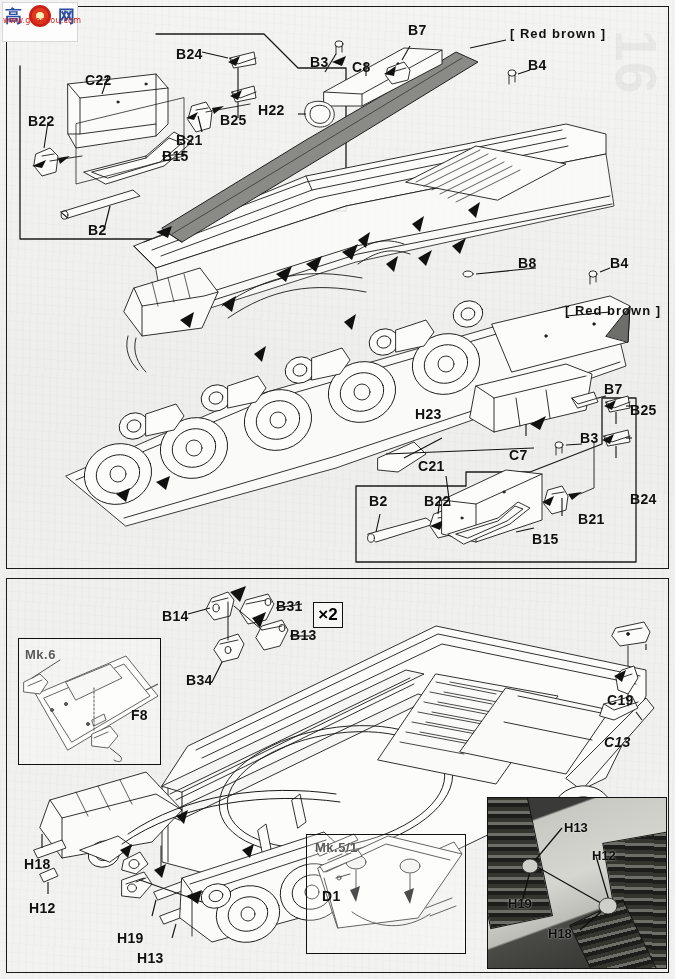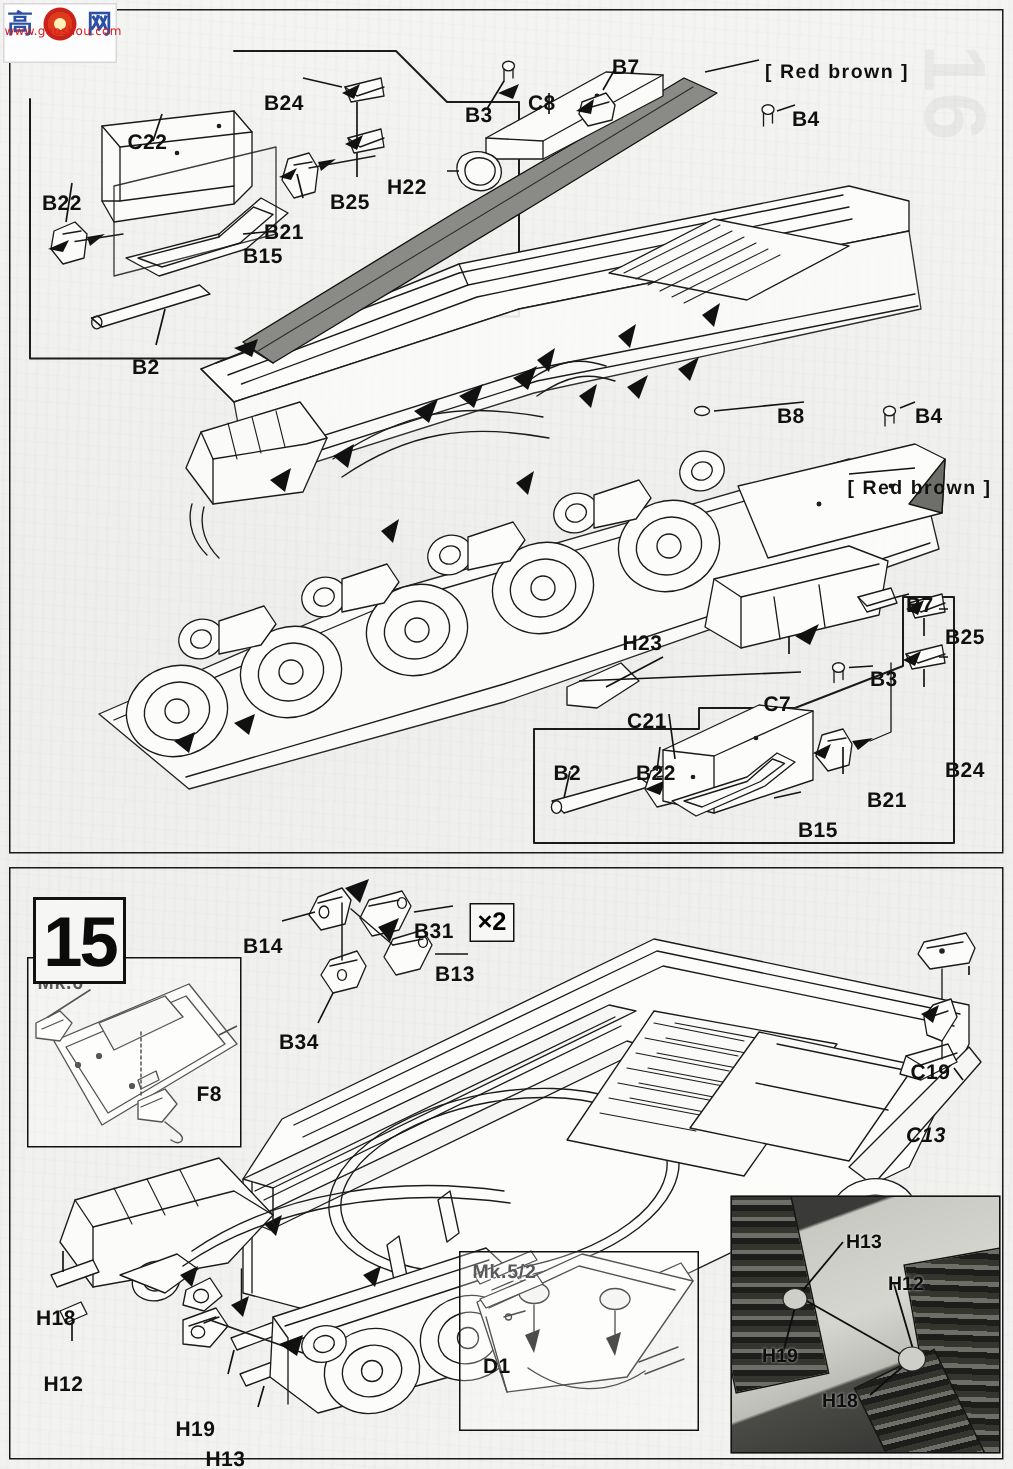--- a/index.html
+++ b/index.html
@@ -82,21 +82,20 @@
   
   .lbl{
     position:absolute;
     font-family:"Liberation Sans", sans-serif;
     font-weight:bold;
     font-size:14px;
     color:#101010;
     white-space:nowrap;
     z-index:30;
     letter-spacing:0.3px;
-    margin-top:14px;
   }
   .lbl.color-note{font-size:13px;letter-spacing:1px;}
 
   
   .inset{
     position:absolute;border:1.5px solid #111;box-sizing:border-box;
     background:rgba(255,255,255,0.25);
     z-index:20;
   }
   .inset-label{
@@ -427,21 +426,21 @@
 
   <div class="lbl" style="left:176px;top:46px;">B24</div>
   <div class="lbl" style="left:85px;top:72px;">C22</div>
   <div class="lbl" style="left:220px;top:112px;">B25</div>
   <div class="lbl" style="left:28px;top:113px;">B22</div>
   <div class="lbl" style="left:176px;top:132px;">B21</div>
   <div class="lbl" style="left:162px;top:148px;">B15</div>
   <div class="lbl" style="left:88px;top:222px;">B2</div>
   <div class="lbl" style="left:258px;top:102px;">H22</div>
   <div class="lbl" style="left:310px;top:54px;">B3</div>
-  <div class="lbl" style="left:352px;top:46px;text-align:right;">C8</div>
+  <div class="lbl" style="left:352px;top:59px;text-align:right;">C8</div>
   <div class="lbl" style="left:408px;top:22px;">B7</div>
   <div class="lbl" style="left:528px;top:57px;">B4</div>
   <div class="lbl color-note" style="left:510px;top:26px;">[ Red brown ]</div>
 
   <div class="lbl" style="left:518px;top:255px;">B8</div>
   <div class="lbl" style="left:610px;top:255px;">B4</div>
   <div class="lbl color-note" style="left:565px;top:303px;">[ Red brown ]</div>
   <div class="lbl" style="left:604px;top:381px;">B7</div>
   <div class="lbl" style="left:580px;top:430px;">B3</div>
   <div class="lbl" style="left:630px;top:402px;">B25</div>
@@ -449,29 +448,28 @@
   <div class="lbl" style="left:415px;top:406px;">H23</div>
   <div class="lbl" style="left:509px;top:447px;">C7</div>
   <div class="lbl" style="left:418px;top:458px;">C21</div>
   <div class="lbl" style="left:369px;top:493px;">B2</div>
   <div class="lbl" style="left:424px;top:493px;">B22</div>
   <div class="lbl" style="left:532px;top:531px;">B15</div>
   <div class="lbl" style="left:578px;top:511px;">B21</div>
 
   <div class="panel" id="panel-15"></div>
 
-  <div class="step-badge" id="badge-15">15</div>
 
   <div class="times-box" style="left:313px;top:602px;width:30px;height:26px;font-size:17px;">×2</div>
 
   <div class="inset" style="left:18px;top:638px;width:143px;height:127px;"></div>
   <div class="inset-label" style="left:25px;top:647px;">Mk.6</div>
 
   <div class="inset" style="left:306px;top:834px;width:160px;height:120px;"></div>
-  <div class="inset-label" style="left:315px;top:840px;">Mk.5/2</div>
+  <div class="inset-label" style="left:315px;top:840px;">Mk.5/1</div>
 
   <div id="photo-inset">
     <div class="ph-bg"></div>
     <div class="track" style="left:-12px;top:-6px;width:62px;height:130px;transform:rotate(-12deg);"></div>
     <div class="track" style="left:126px;top:38px;width:66px;height:140px;transform:rotate(-10deg);"></div>
     <div class="track" style="left:96px;top:110px;width:58px;height:80px;transform:rotate(-26deg);"></div>
     <svg style="position:absolute;inset:0;" width="180" height="172" viewBox="0 0 180 172">
       <g stroke="#0d0d0d" stroke-width="1.2" fill="none">
         <path d="M74 30 L44 66"></path>
         <path d="M44 66 L34 104"></path>

